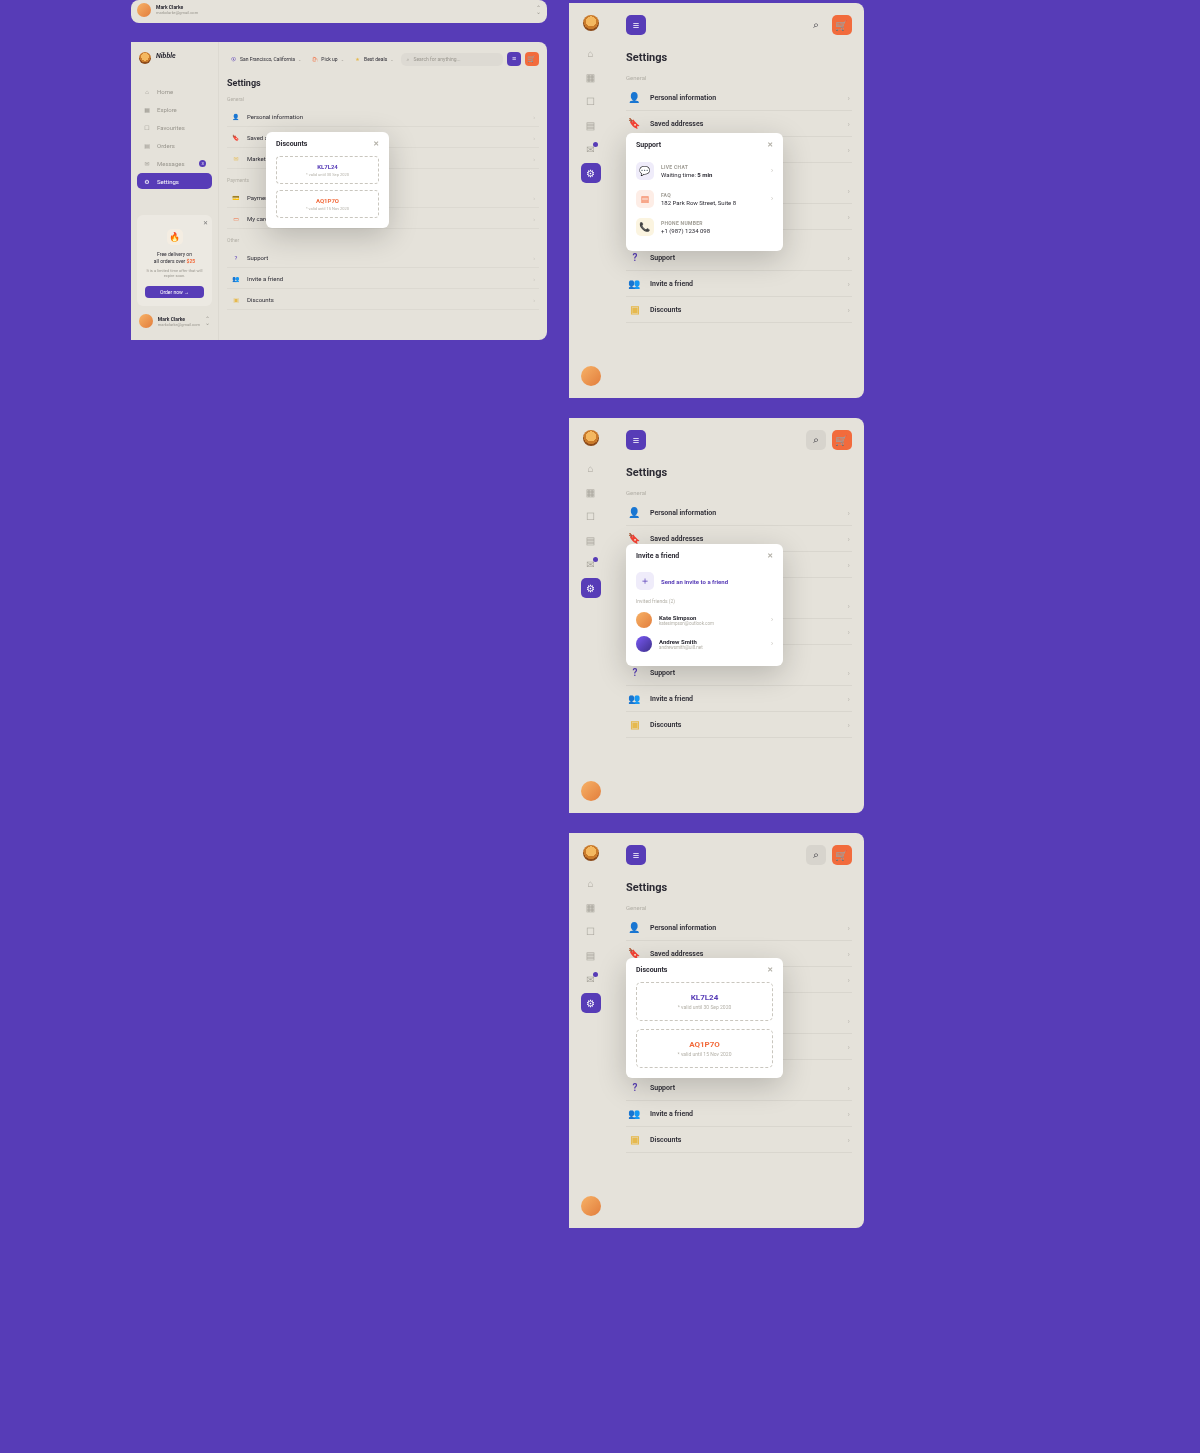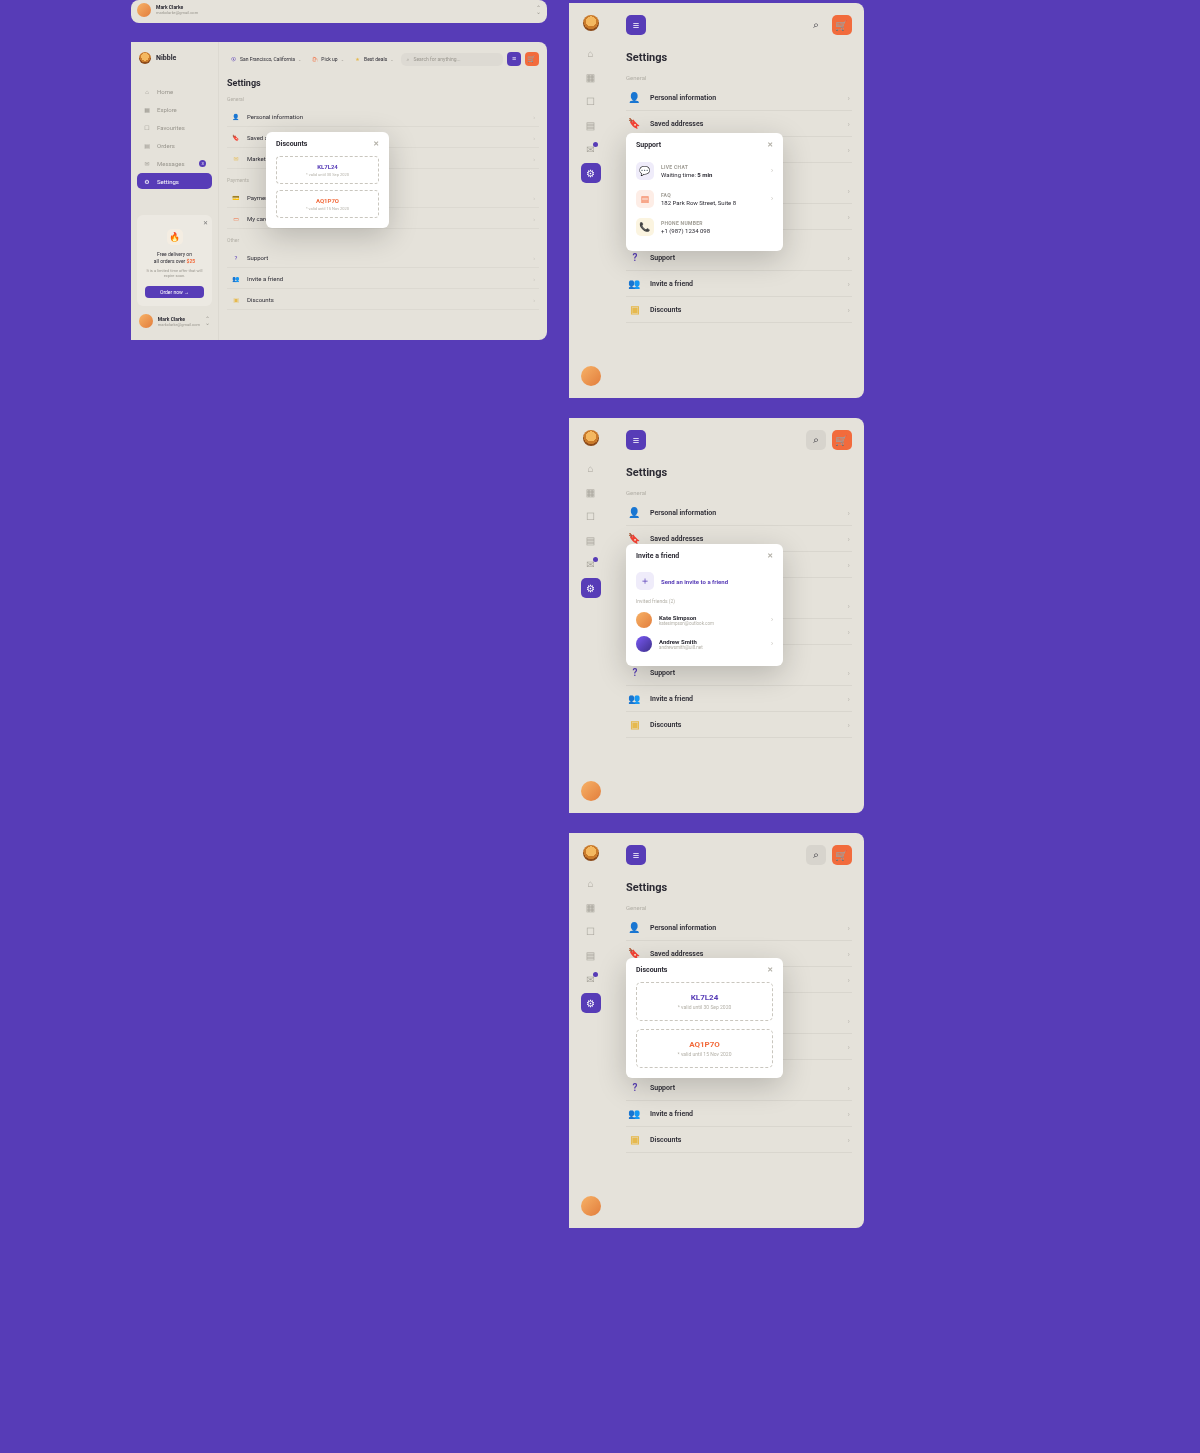--- a/index.html
+++ b/index.html
@@ -5,21 +5,21 @@
 *{margin:0;padding:0;box-sizing:border-box;font-family:-apple-system,BlinkMacSystemFont,'Segoe UI',Roboto,Arial,sans-serif;}
 body{background:#573CB7;width:1200px;height:1453px;position:relative;overflow:hidden;}
 .frame{position:absolute;background:#E5E2DA;border-radius:8px;}
 .frame-top{left:131px;top:0;width:416px;height:23px;}
 .frame-left{left:131px;top:42px;width:416px;height:298px;display:flex;}
 .frame-r1{left:569px;top:3px;width:295px;height:395px;}
 .frame-r2{left:569px;top:418px;width:295px;height:395px;}
 .frame-r3{left:569px;top:833px;width:295px;height:395px;}
 
 .lf-side{width:88px;background:#E5E2DA;border-right:1px solid rgba(0,0,0,.04);padding:10px 6px;display:flex;flex-direction:column;}
-.lf-brand{display:flex;align-items:center;gap:5px;margin-bottom:19px;padding-left:2px;}
+.lf-brand{display:flex;align-items:flex-start;gap:5px;margin-bottom:19px;padding-left:2px;font-style:italic;}
 .burger{width:12px;height:12px;border-radius:50%;background:radial-gradient(circle at 50% 40%,#f4b860 0 40%,#c97a2b 41% 60%,#8c4b1a 61% 100%);}
 .lf-brand-name{font-size:7px;font-weight:700;color:#2b2a33;}
 .lf-nav{display:flex;flex-direction:column;gap:2px;}
 .lf-item{display:flex;align-items:center;gap:6px;padding:4px 6px;border-radius:5px;font-size:6px;color:#98958d;}
 .lf-item .ic{width:8px;height:8px;display:flex;align-items:center;justify-content:center;}
 .lf-item.active{background:#573CB7;color:#fff;}
 .lf-badge{width:7px;height:7px;border-radius:50%;background:#573CB7;color:#fff;font-size:4px;display:flex;align-items:center;justify-content:center;margin-left:auto;}
 .lf-promo{position:relative;margin-top:auto;background:#ECE9E2;border-radius:6px;padding:10px 8px 8px;text-align:center;}
 .lf-promo-close{position:absolute;top:4px;right:4px;font-size:6px;color:#777;}
 .lf-fire{width:16px;height:16px;border-radius:5px;background:#F4EDE2;margin:4px auto 6px;display:flex;align-items:center;justify-content:center;font-size:9px;color:#F26B3C;}

